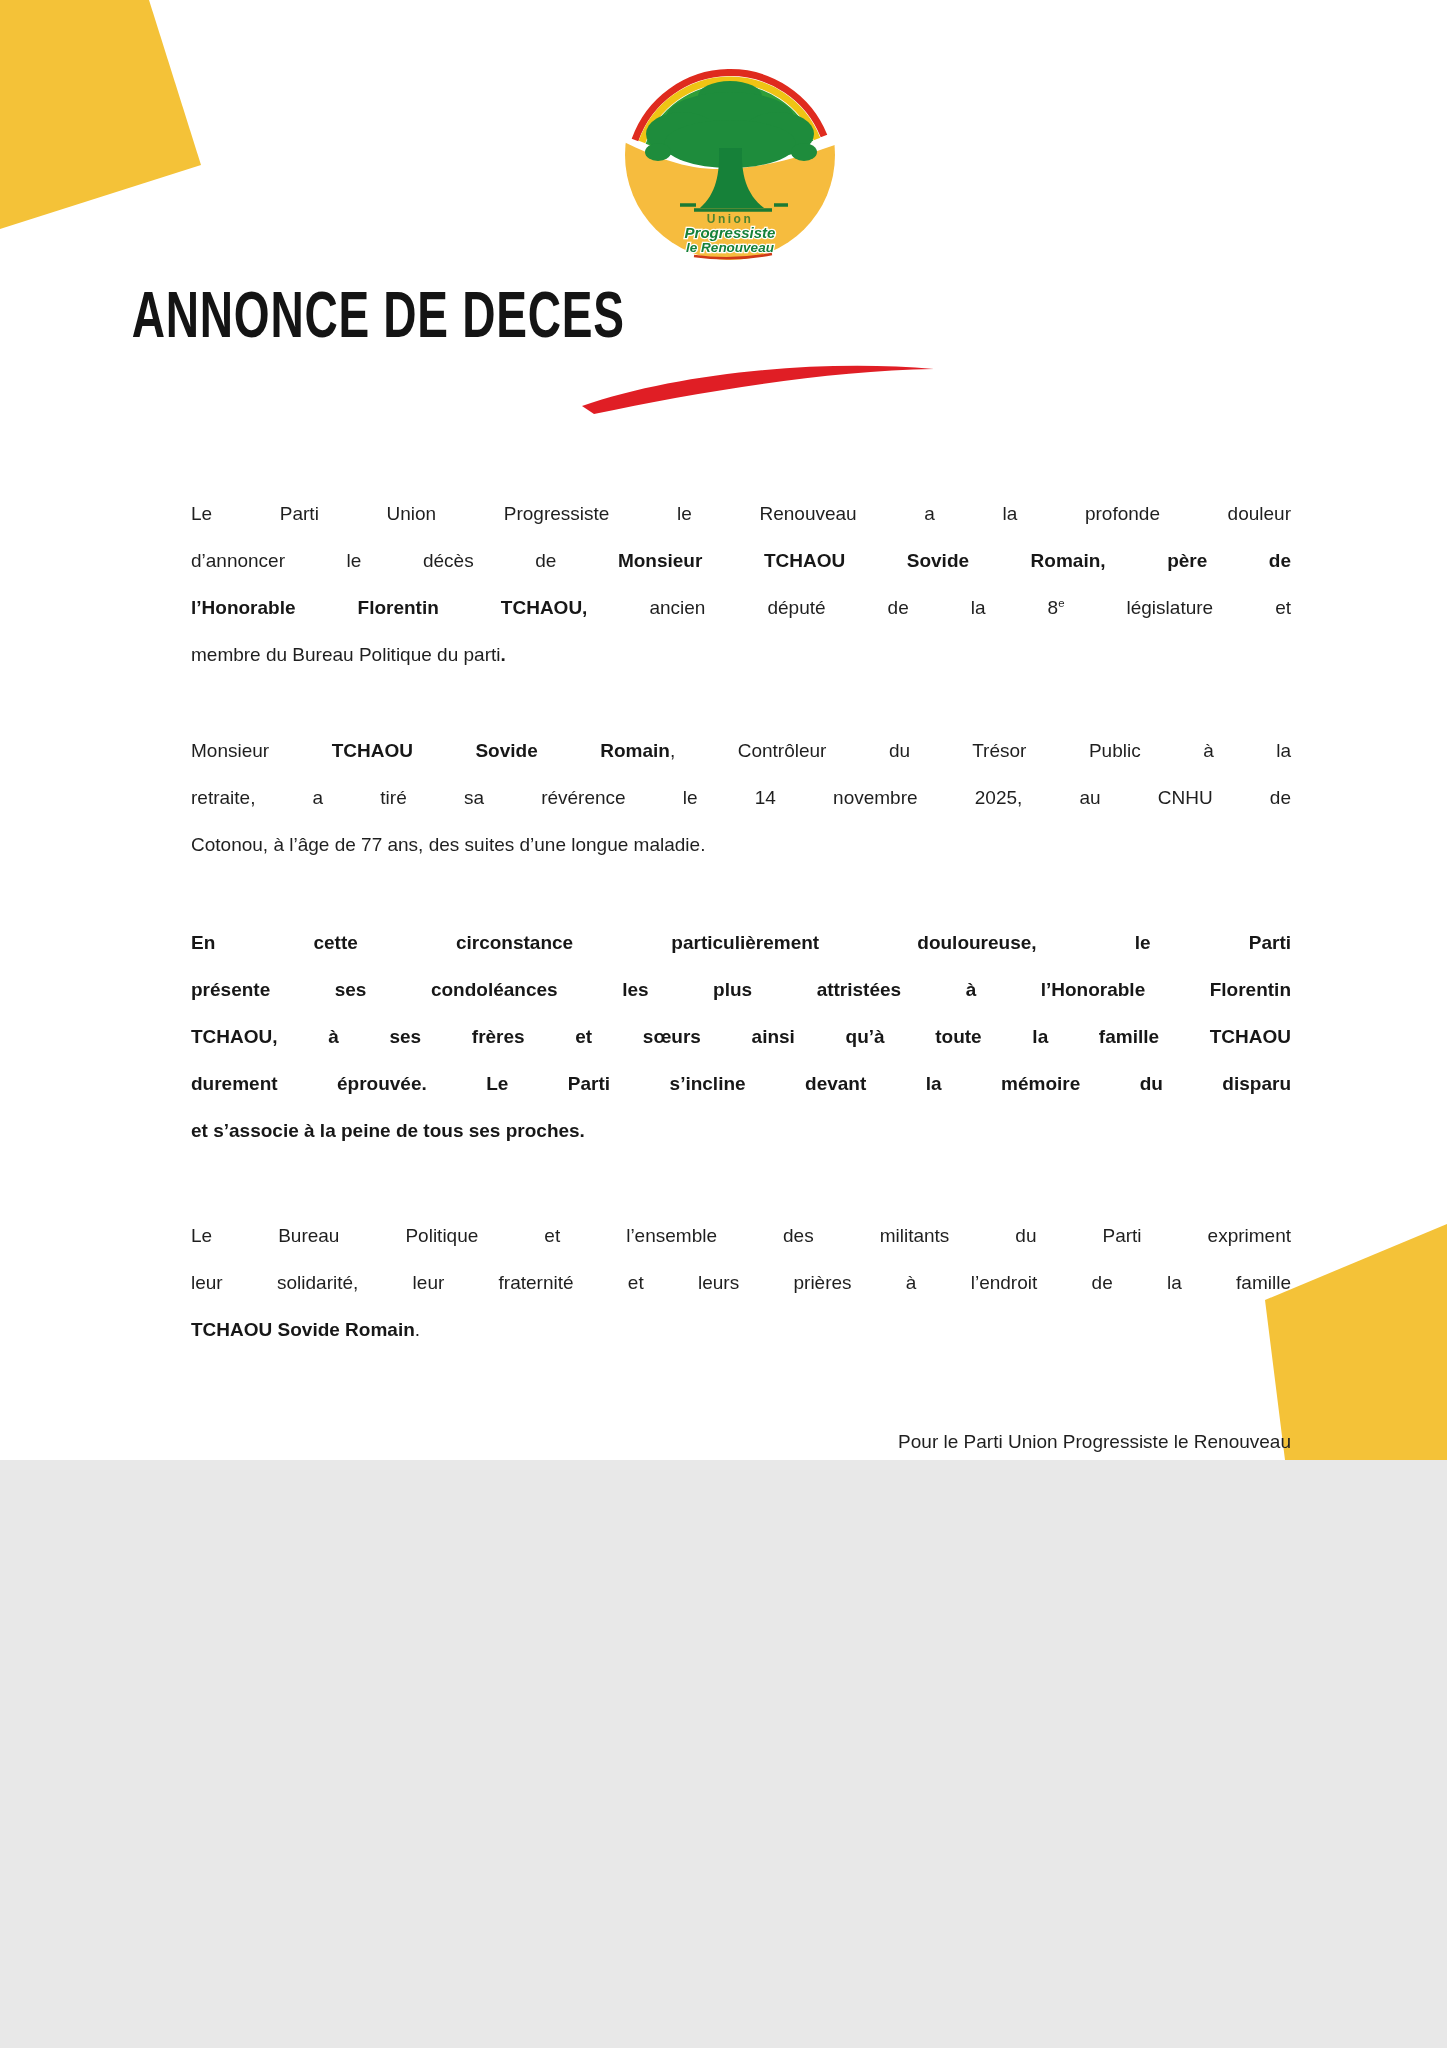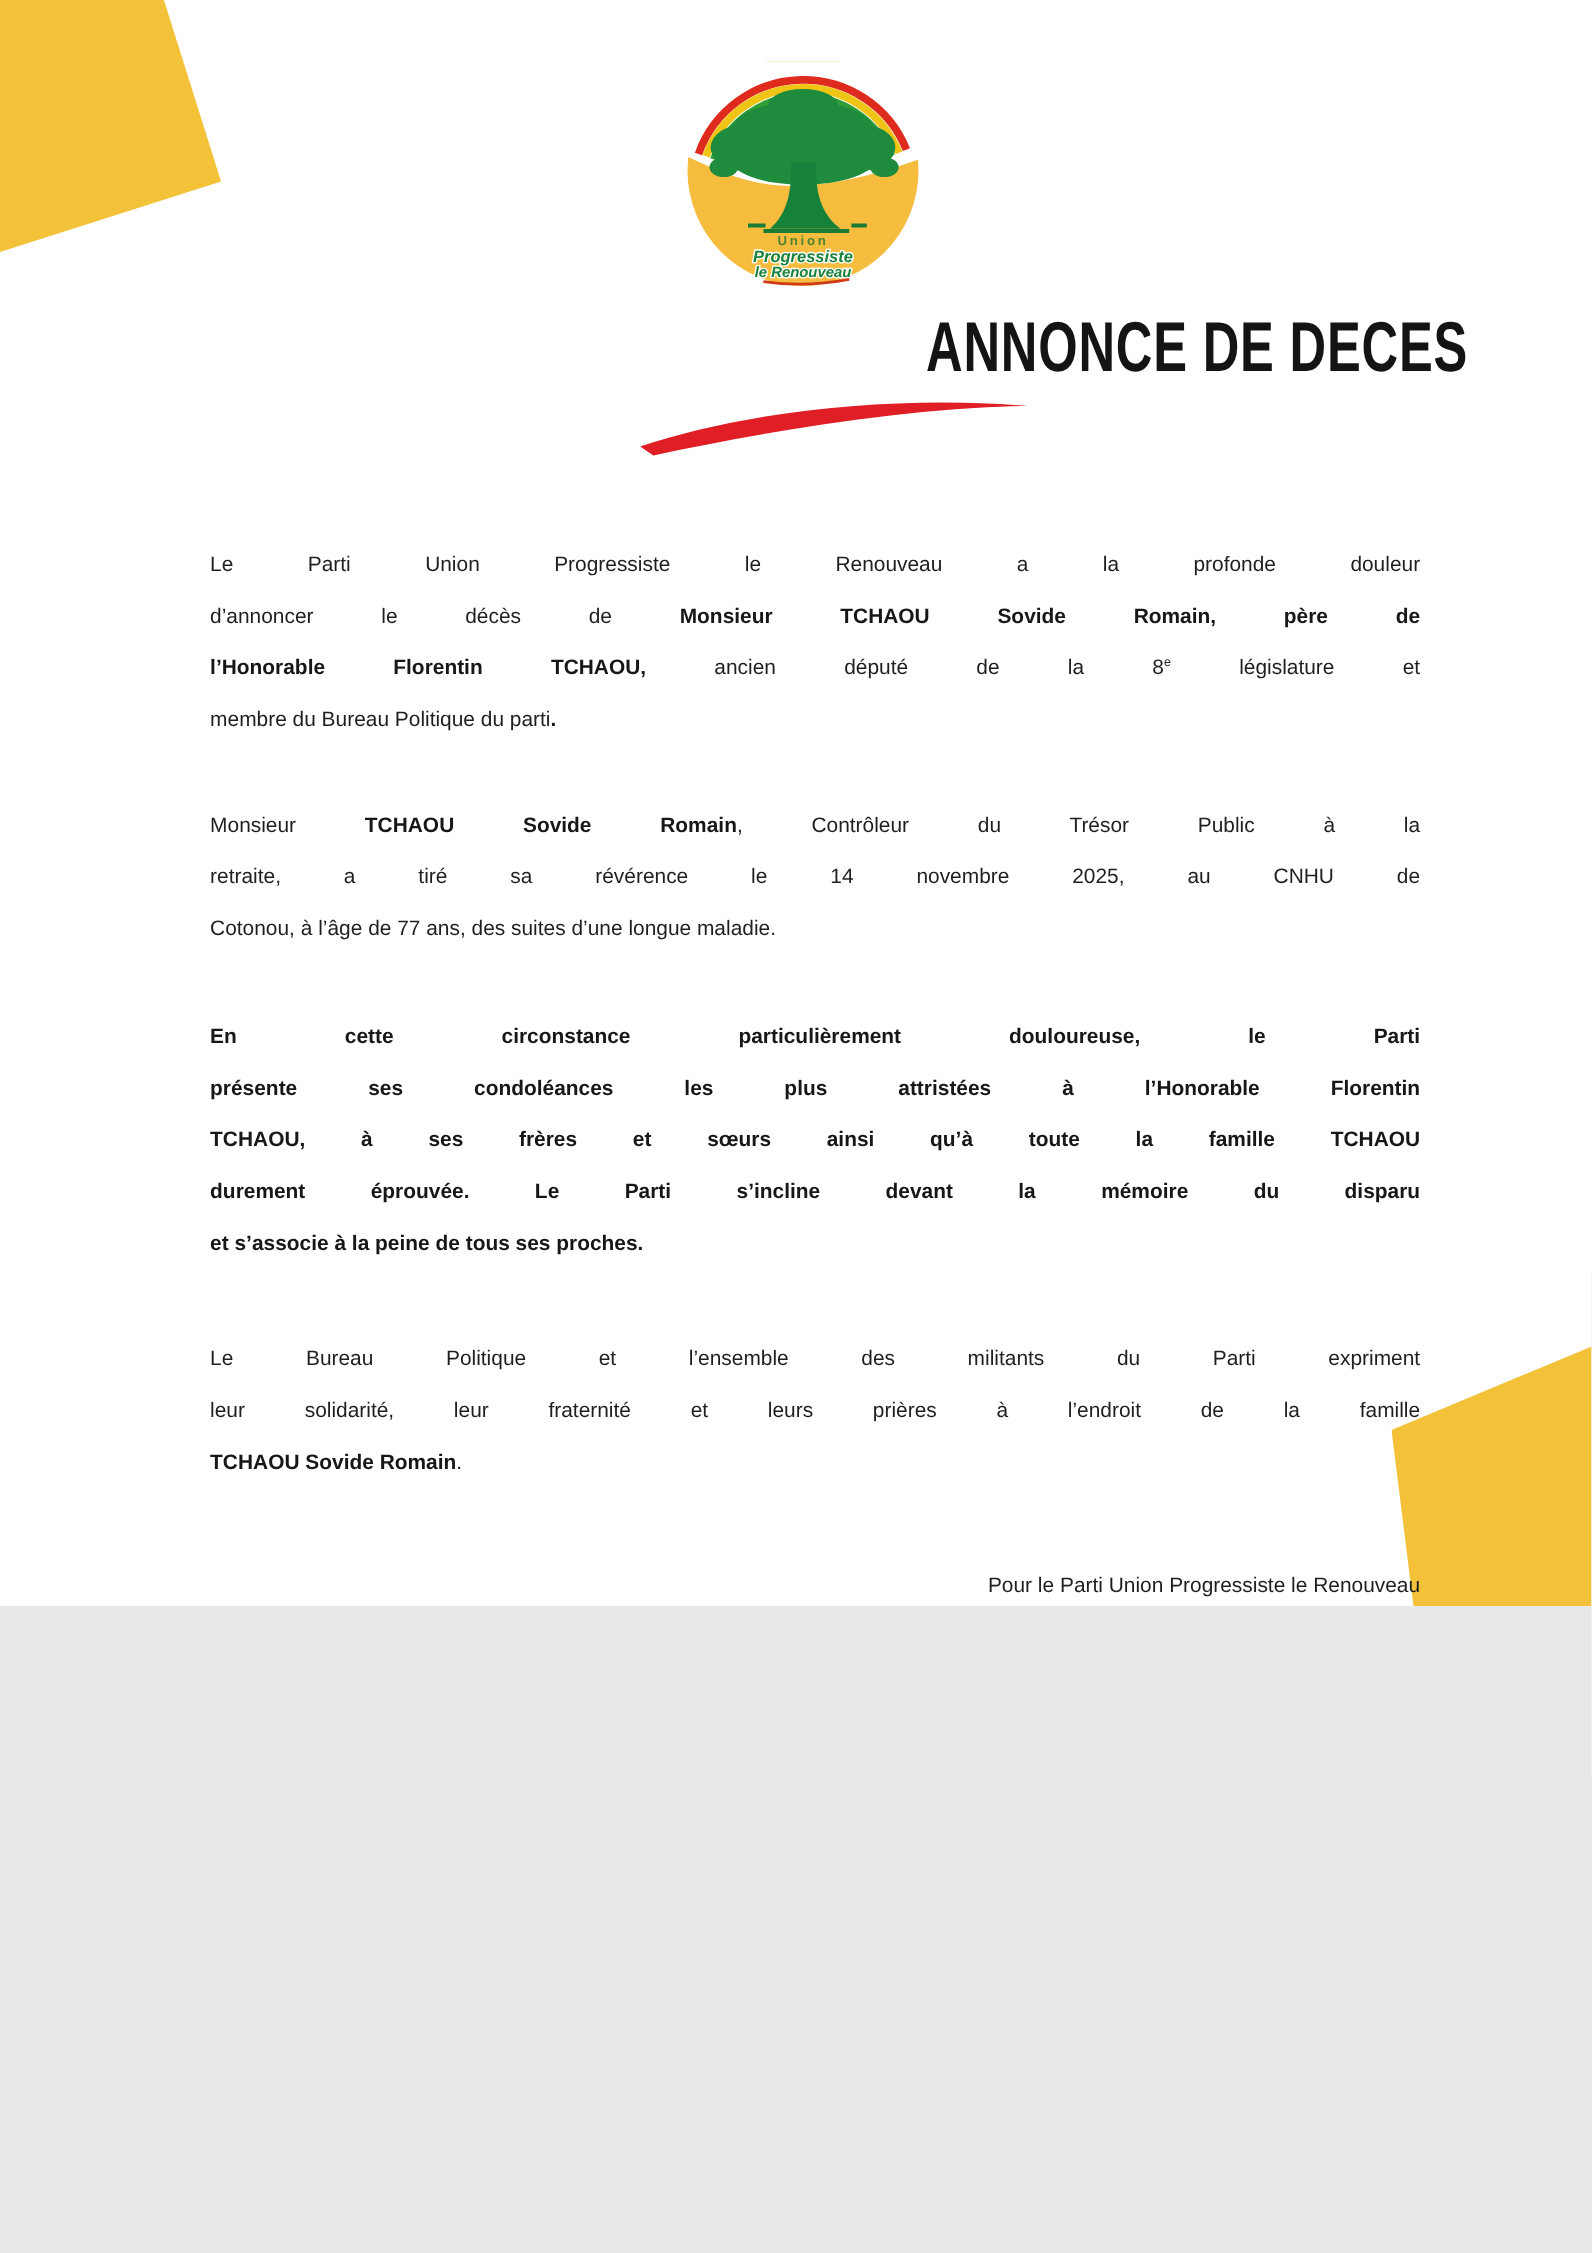--- a/index.html
+++ b/index.html
@@ -9,21 +9,21 @@
   }
   
   .corner{position:absolute;background:var(--corner-yellow,#F4C238);}
   .corner-tl{left:0;top:0;width:205px;height:232px;
     clip-path:polygon(0 0,149px 0,201px 165px,0 229px);}
   .corner-br{right:0;bottom:0;width:190px;height:236px;
     clip-path:polygon(8px 76px,190px 0,190px 236px,28px 236px);}
   
   .logo{position:absolute;left:624px;top:56px;width:222px;height:208px;}
   
-  .title-row{position:absolute;left:36px;right:16px;top:283px;display:flex;justify-content:flex-end;}
+  .title-row{position:absolute;left:36px;right:0;top:283px;display:flex;justify-content:flex-start;}
   .title{font-size:64px;line-height:64px;font-weight:700;color:#141414;white-space:nowrap;
     transform:scaleX(0.72);transform-origin:center;letter-spacing:1px;}
   
   .swoosh{position:absolute;left:568px;top:356px;width:380px;height:64px;}
   
   .content{position:absolute;left:191px;top:490px;width:1100px;font-size:19px;line-height:47px;}
   .para{margin:0;}
   .para.m49{margin-top:49px;} .para.m51{margin-top:51px;} .para.m58{margin-top:58px;}
   .jline{text-align:justify;text-align-last:justify;}
   .jline.jlast{text-align-last:left;}

